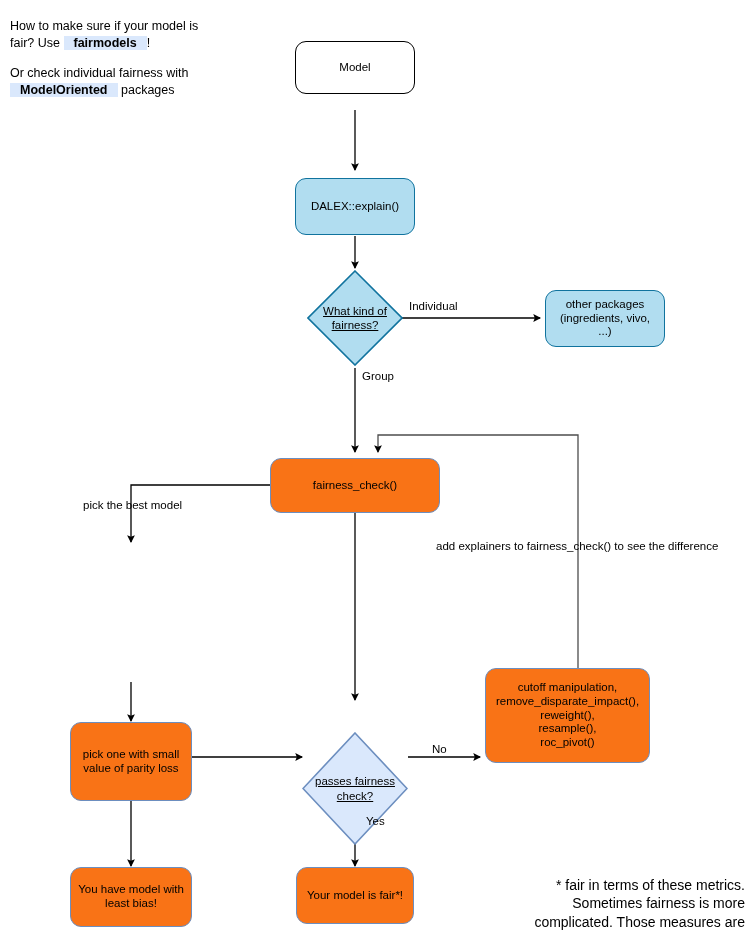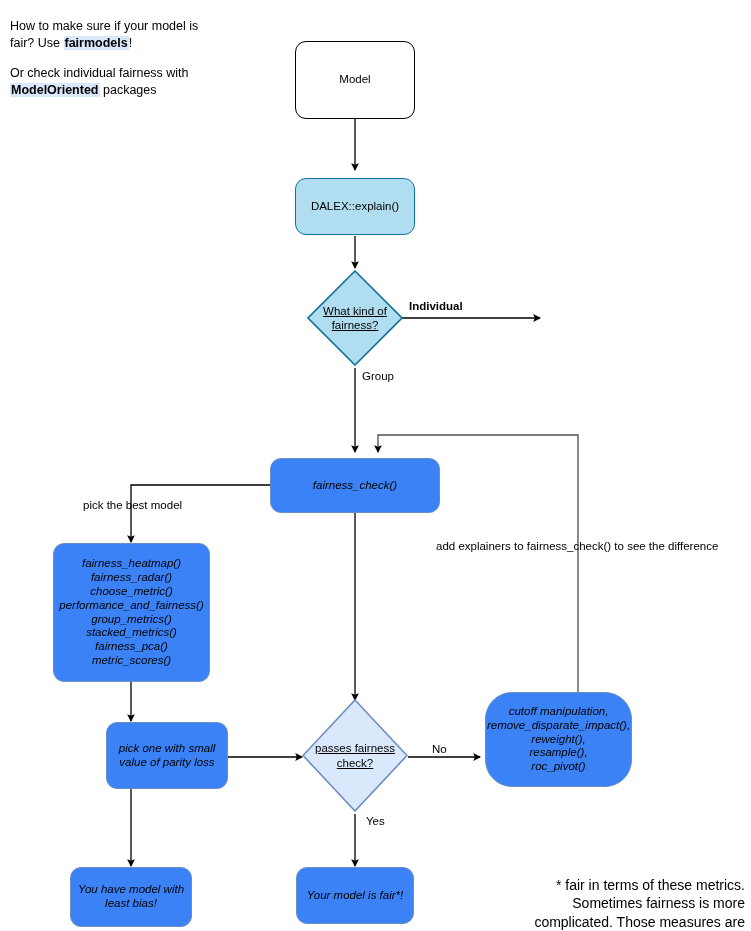--- a/index.html
+++ b/index.html
@@ -31,21 +31,21 @@
     letter-spacing: -0.2px;
   }
   .intro-para {
     font-size: 12.5px;
     line-height: 1.32;
     margin: 0 0 14px 0;
   }
   .hl {
     font-weight: bold;
     background: #dae8fc;
-    padding: 0 1px;
+    padding: 0 10px;
   }
 
   
   #flow-canvas {
     position: absolute;
     left: 0;
     top: 0;
     width: 751px;
     height: 931px;
   }
@@ -73,23 +73,22 @@
   }
   .node-white {
     background: #ffffff;
     border: 1.3px solid #000000;
   }
   .node-cyan {
     background: #b1ddf0;
     border: 1.3px solid #10739e;
   }
   .node-blue {
-    background: #3b82f6;
+    background: #f97316;
     border: 1.3px solid #6c8ebf;
-    font-style: italic;
   }
   .node .node-text {
     white-space: pre-line;
   }
 
   
   .diamond {
     position: absolute;
     display: flex;
     align-items: center;
@@ -176,83 +175,77 @@
       <path d="M355,814 L355,866" marker-end="url(#arrow-black)"></path>
 
       <path d="M131,789 L131,866" marker-end="url(#arrow-black)"></path>
     </g>
 
     <g stroke="#4d4d4d" stroke-width="1.3" fill="none">
       <path d="M578,708 L578,435 L378,435 L378,452" marker-end="url(#arrow-gray)"></path>
     </g>
   </svg>
 
-  <div class="node node-white" style="left:295px; top:41px; width:120px; height:78px;">
+  <div class="node node-white" style="left:295px; top:41px; width:120px; height:53px;">
     <span class="node-text">Model</span>
   </div>
 
   <div class="node node-cyan" style="left:295px; top:178px; width:120px; height:57px;">
     <span class="node-text">DALEX::explain()</span>
   </div>
 
   <div class="diamond" style="left:307px; top:270px; width:96px; height:96px;">
     <svg class="diamond-shape" viewBox="0 0 96 96" preserveAspectRatio="none">
       <polygon points="48,1 95,48 48,95 1,48" fill="#b1ddf0" stroke="#10739e" stroke-width="1.6"></polygon>
     </svg>
     <span class="diamond-text">What kind of
 fairness?</span>
   </div>
 
+  <div class="node node-cyan" style="left:545px; top:290px; width:120px; height:57px;">
+    <span class="node-text">other packages
+(ingredients, vivo, ...)</span>
+  </div>
 
   <div class="node node-blue" style="left:270px; top:458px; width:170px; height:55px;">
     <span class="node-text">fairness_check()</span>
   </div>
 
-  <div class="node node-blue" style="left:53px; top:543px; width:157px; height:139px;">
-    <span class="node-text">fairness_heatmap()
-fairness_radar()
-choose_metric()
-performance_and_fairness()
-group_metrics()
-stacked_metrics()
-fairness_pca()
-metric_scores()</span>
-  </div>
-
-  <div class="node node-blue" style="left:70px; top:722px; width:122px; height:67px;margin-left:36px;">
+
+  <div class="node node-blue" style="left:70px; top:722px; width:122px; height:79px;">
     <span class="node-text">pick one with small
 value of parity loss</span>
   </div>
 
-  <div class="diamond" style="left:302px; top:699px; width:106px; height:113px;">
+  <div class="diamond" style="left:302px; top:732px; width:106px; height:113px;">
     <svg class="diamond-shape" viewBox="0 0 106 113" preserveAspectRatio="none">
       <polygon points="53,1 105,56.5 53,112 1,56.5" fill="#dae8fc" stroke="#6c8ebf" stroke-width="1.6"></polygon>
     </svg>
     <span class="diamond-text">passes fairness
 check?</span>
   </div>
 
-  <div class="node node-blue" style="left:485px; top:692px; width:147px; height:95px;border-radius:27px;">
+  <div class="node node-blue" style="left:485px; top:668px; width:165px; height:95px;">
     <span class="node-text">cutoff manipulation,
 remove_disparate_impact(),
 reweight(),
 resample(),
 roc_pivot()</span>
   </div>
 
   <div class="node node-blue" style="left:70px; top:867px; width:122px; height:60px;">
     <span class="node-text">You have model with
 least bias!</span>
   </div>
 
   <div class="node node-blue" style="left:296px; top:867px; width:118px; height:57px;">
     <span class="node-text">Your model is fair*!</span>
   </div>
 
-  <div class="edge-label" style="left:409px; top:299px;font-weight:bold;">Individual</div>
+  <div class="edge-label" style="left:409px; top:299px;">Individual</div>
 
   <div class="edge-label" style="left:362px; top:369px;">Group</div>
 
   <div class="edge-label" style="left:83px; top:498px;">pick the best model</div>
 
   <div class="edge-label" style="left:436px; top:539px;">add explainers to fairness_check() to see the difference</div>
 
   <div class="edge-label" style="left:432px; top:742px;">No</div>
 
   <div class="edge-label" style="left:366px; top:814px;">Yes</div>

